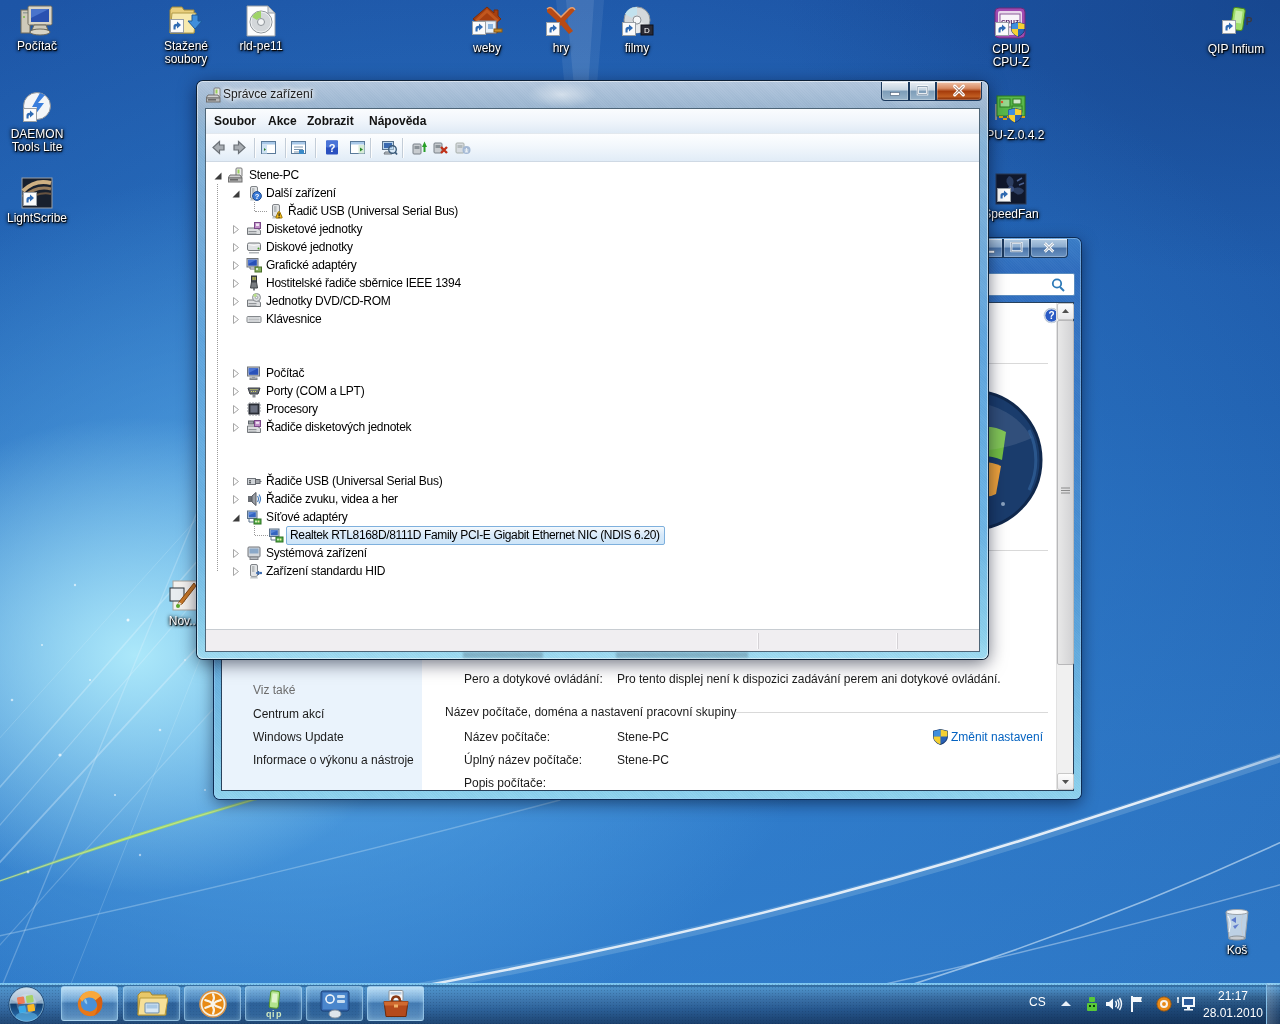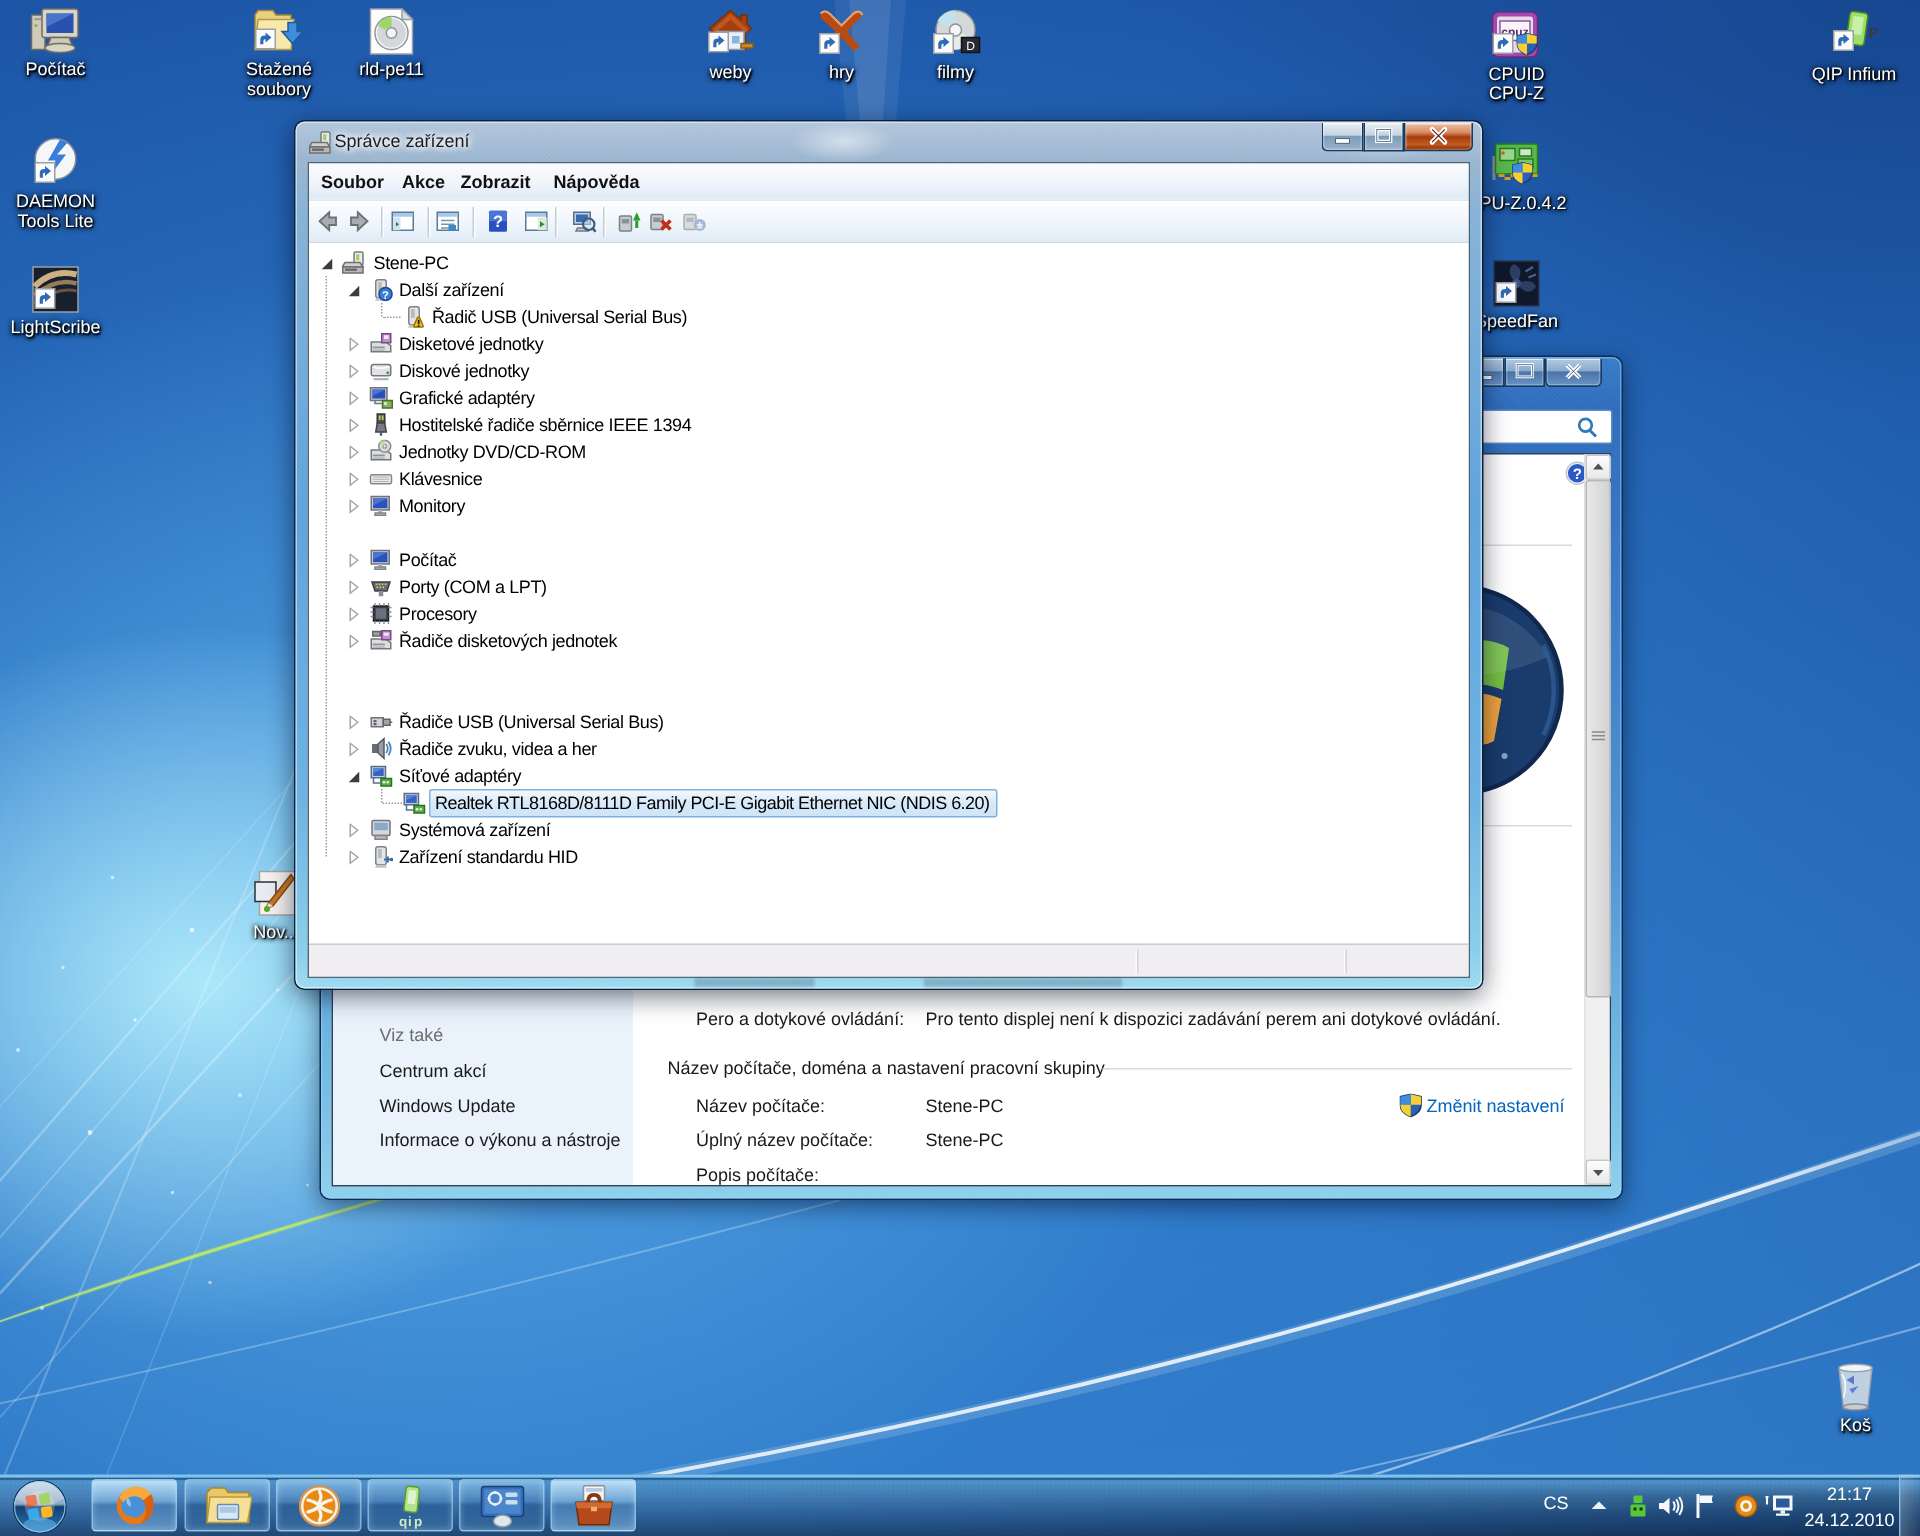--- a/index.html
+++ b/index.html
@@ -723,29 +723,20 @@
         </div>
       <div class="trow" style="top:148px">
           <svg class="earr" style="left:25px;top:5px" width="10" height="10">
             <use href="#arr-c"></use>
           </svg>
           <svg class="ticon" style="left:40px" width="16" height="16">
             <use href="#t-kbd"></use>
           </svg>
           <span class="tx" style="left:60px">Klávesnice</span>
         </div>
-      <div class="trow" style="top:166px">
-          <svg class="earr" style="left:25px;top:5px" width="10" height="10">
-            <use href="#arr-c"></use>
-          </svg>
-          <svg class="ticon" style="left:40px" width="16" height="16">
-            <use href="#t-mon"></use>
-          </svg>
-          <span class="tx" style="left:60px">Monitory</span>
-        </div>
       <div class="trow" style="top:202px">
           <svg class="earr" style="left:25px;top:5px" width="10" height="10">
             <use href="#arr-c"></use>
           </svg>
           <svg class="ticon" style="left:40px" width="16" height="16">
             <use href="#t-mon"></use>
           </svg>
           <span class="tx" style="left:60px">Počítač</span>
         </div>
       <div class="trow" style="top:220px">
@@ -946,15 +937,15 @@
     <circle cx="9" cy="9" r="2.2" fill="#e88a18"></circle>
   </svg>
   <svg class="tray" style="left:1176px;top:12px" width="20" height="18" viewBox="0 0 20 18">
     <rect x="6" y="2" width="13" height="10" fill="#f4f8fc"></rect>
     <rect x="8" y="4" width="9" height="6" fill="#2a5a9a"></rect>
     <rect x="11" y="12" width="3" height="2" fill="#f4f8fc"></rect>
       <rect x="8" y="14" width="9" height="1.5" fill="#f4f8fc"></rect>
     <path d="M2 8 L2 3 M1 3 L3 3" stroke="#f4f8fc" stroke-width="1.4"></path>
   </svg>
   <div class="tray" style="left:1208px;top:6px;width:50px;text-align:center;font-size:12px">21:17</div>
-  <div class="tray" style="left:1198px;top:23px;width:70px;text-align:center;font-size:12px">24.12.2010</div>
+  <div class="tray" style="left:1198px;top:23px;width:70px;text-align:center;font-size:12px">28.01.2010</div>
   <div style="position:absolute;right:0;top:0;width:14px;height:41px;border-left:1px solid #88c0e8;background:linear-gradient(90deg,rgba(255,255,255,0.22),rgba(255,255,255,0.05))"></div>
 </div>
 
 </body></html>

